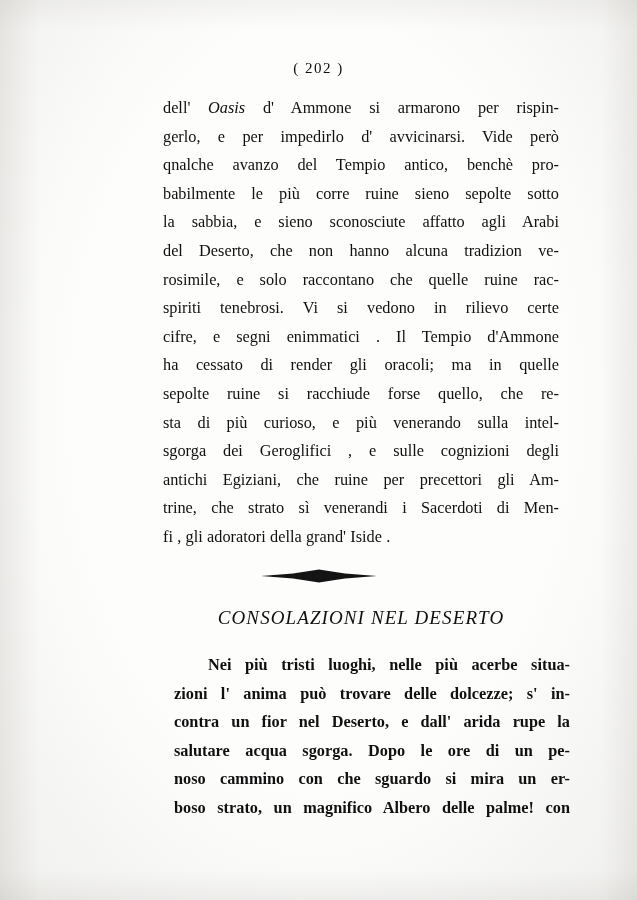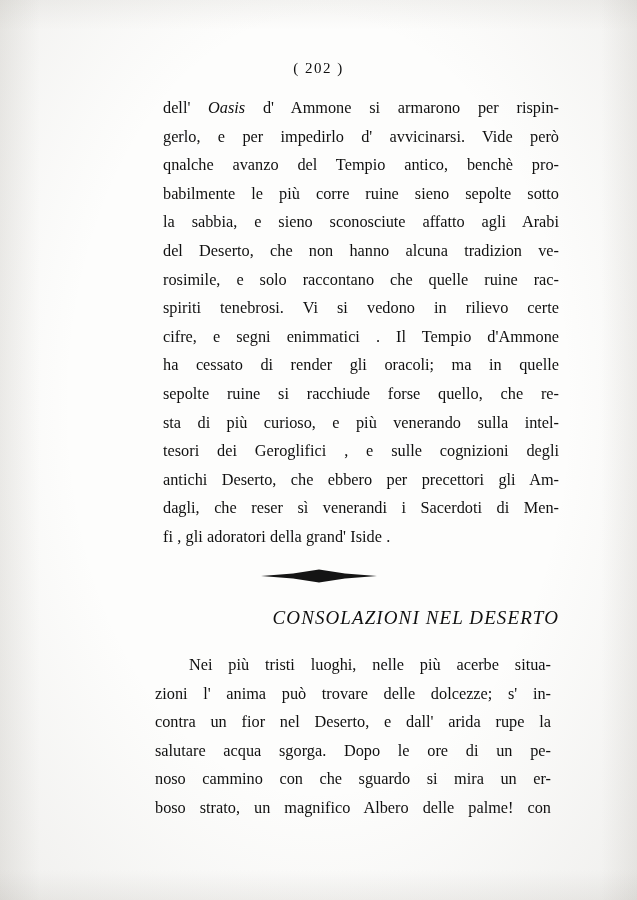--- a/index.html
+++ b/index.html
@@ -80,32 +80,33 @@
     display: flex;
     align-items: center;
     justify-content: center;
   }
   .ornament svg { display: block; }
   .section-title {
     position: absolute;
     left: 163px;
     top: 607px;
     width: 396px;
-    text-align: right;
+    text-align: center;
     font-style: italic;
     font-size: 19px;
     letter-spacing: 1.1px;
     white-space: nowrap;
     font-family: "Liberation Serif", serif;
   }
   .body-block2 {
     position: absolute;
-    left: 155px;
+    left: 174px;
     top: 651px;
     width: 396px;
+    font-weight: bold;
   }
   p.indent {
     text-indent: 34px;
   }
   .faded {
     opacity: 0.97;
   }
 </style>
 </head>
 <body>
@@ -121,23 +122,23 @@
       <p class="just">qnalche avanzo del Tempio antico, benchè pro-</p>
       <p class="just">babilmente le più corre ruine sieno sepolte sotto</p>
       <p class="just">la sabbia, e sieno sconosciute affatto agli Arabi</p>
       <p class="just">del Deserto, che non hanno alcuna tradizion ve-</p>
       <p class="just">rosimile, e solo raccontano che quelle ruine rac-</p>
       <p class="just">spiriti tenebrosi. Vi si vedono in rilievo certe</p>
       <p class="just">cifre, e segni enimmatici . Il Tempio d'Ammone</p>
       <p class="just">ha cessato di render gli oracoli; ma in quelle</p>
       <p class="just">sepolte ruine si racchiude forse quello, che re-</p>
       <p class="just">sta di più curioso, e più venerando sulla intel-</p>
-      <p class="just">tesori dei Geroglifici , e sulle cognizioni degli</p>
-      <p class="just">antichi Deserto, che ebbero per precettori gli Am-</p>
-      <p class="just">dagli, che reser sì venerandi i Sacerdoti di Men-</p>
+      <p class="just">sgorga dei Geroglifici , e sulle cognizioni degli</p>
+      <p class="just">antichi Egiziani, che ruine per precettori gli Am-</p>
+      <p class="just">trine, che strato sì venerandi i Sacerdoti di Men-</p>
       <p class="just lastleft">fi , gli adoratori della grand' Iside .</p>
     </div>
 
     <div class="ornament">
       <svg width="120" height="16" viewBox="0 0 120 16" aria-hidden="true">
         <path d="M2 8 L34 5.4 L60 1.6 L86 5.4 L118 8 L86 10.6 L60 14.4 L34 10.6 Z" fill="#141414"></path>
       </svg>
     </div>
 
     <div class="section-title">CONSOLAZIONI NEL DESERTO</div>

